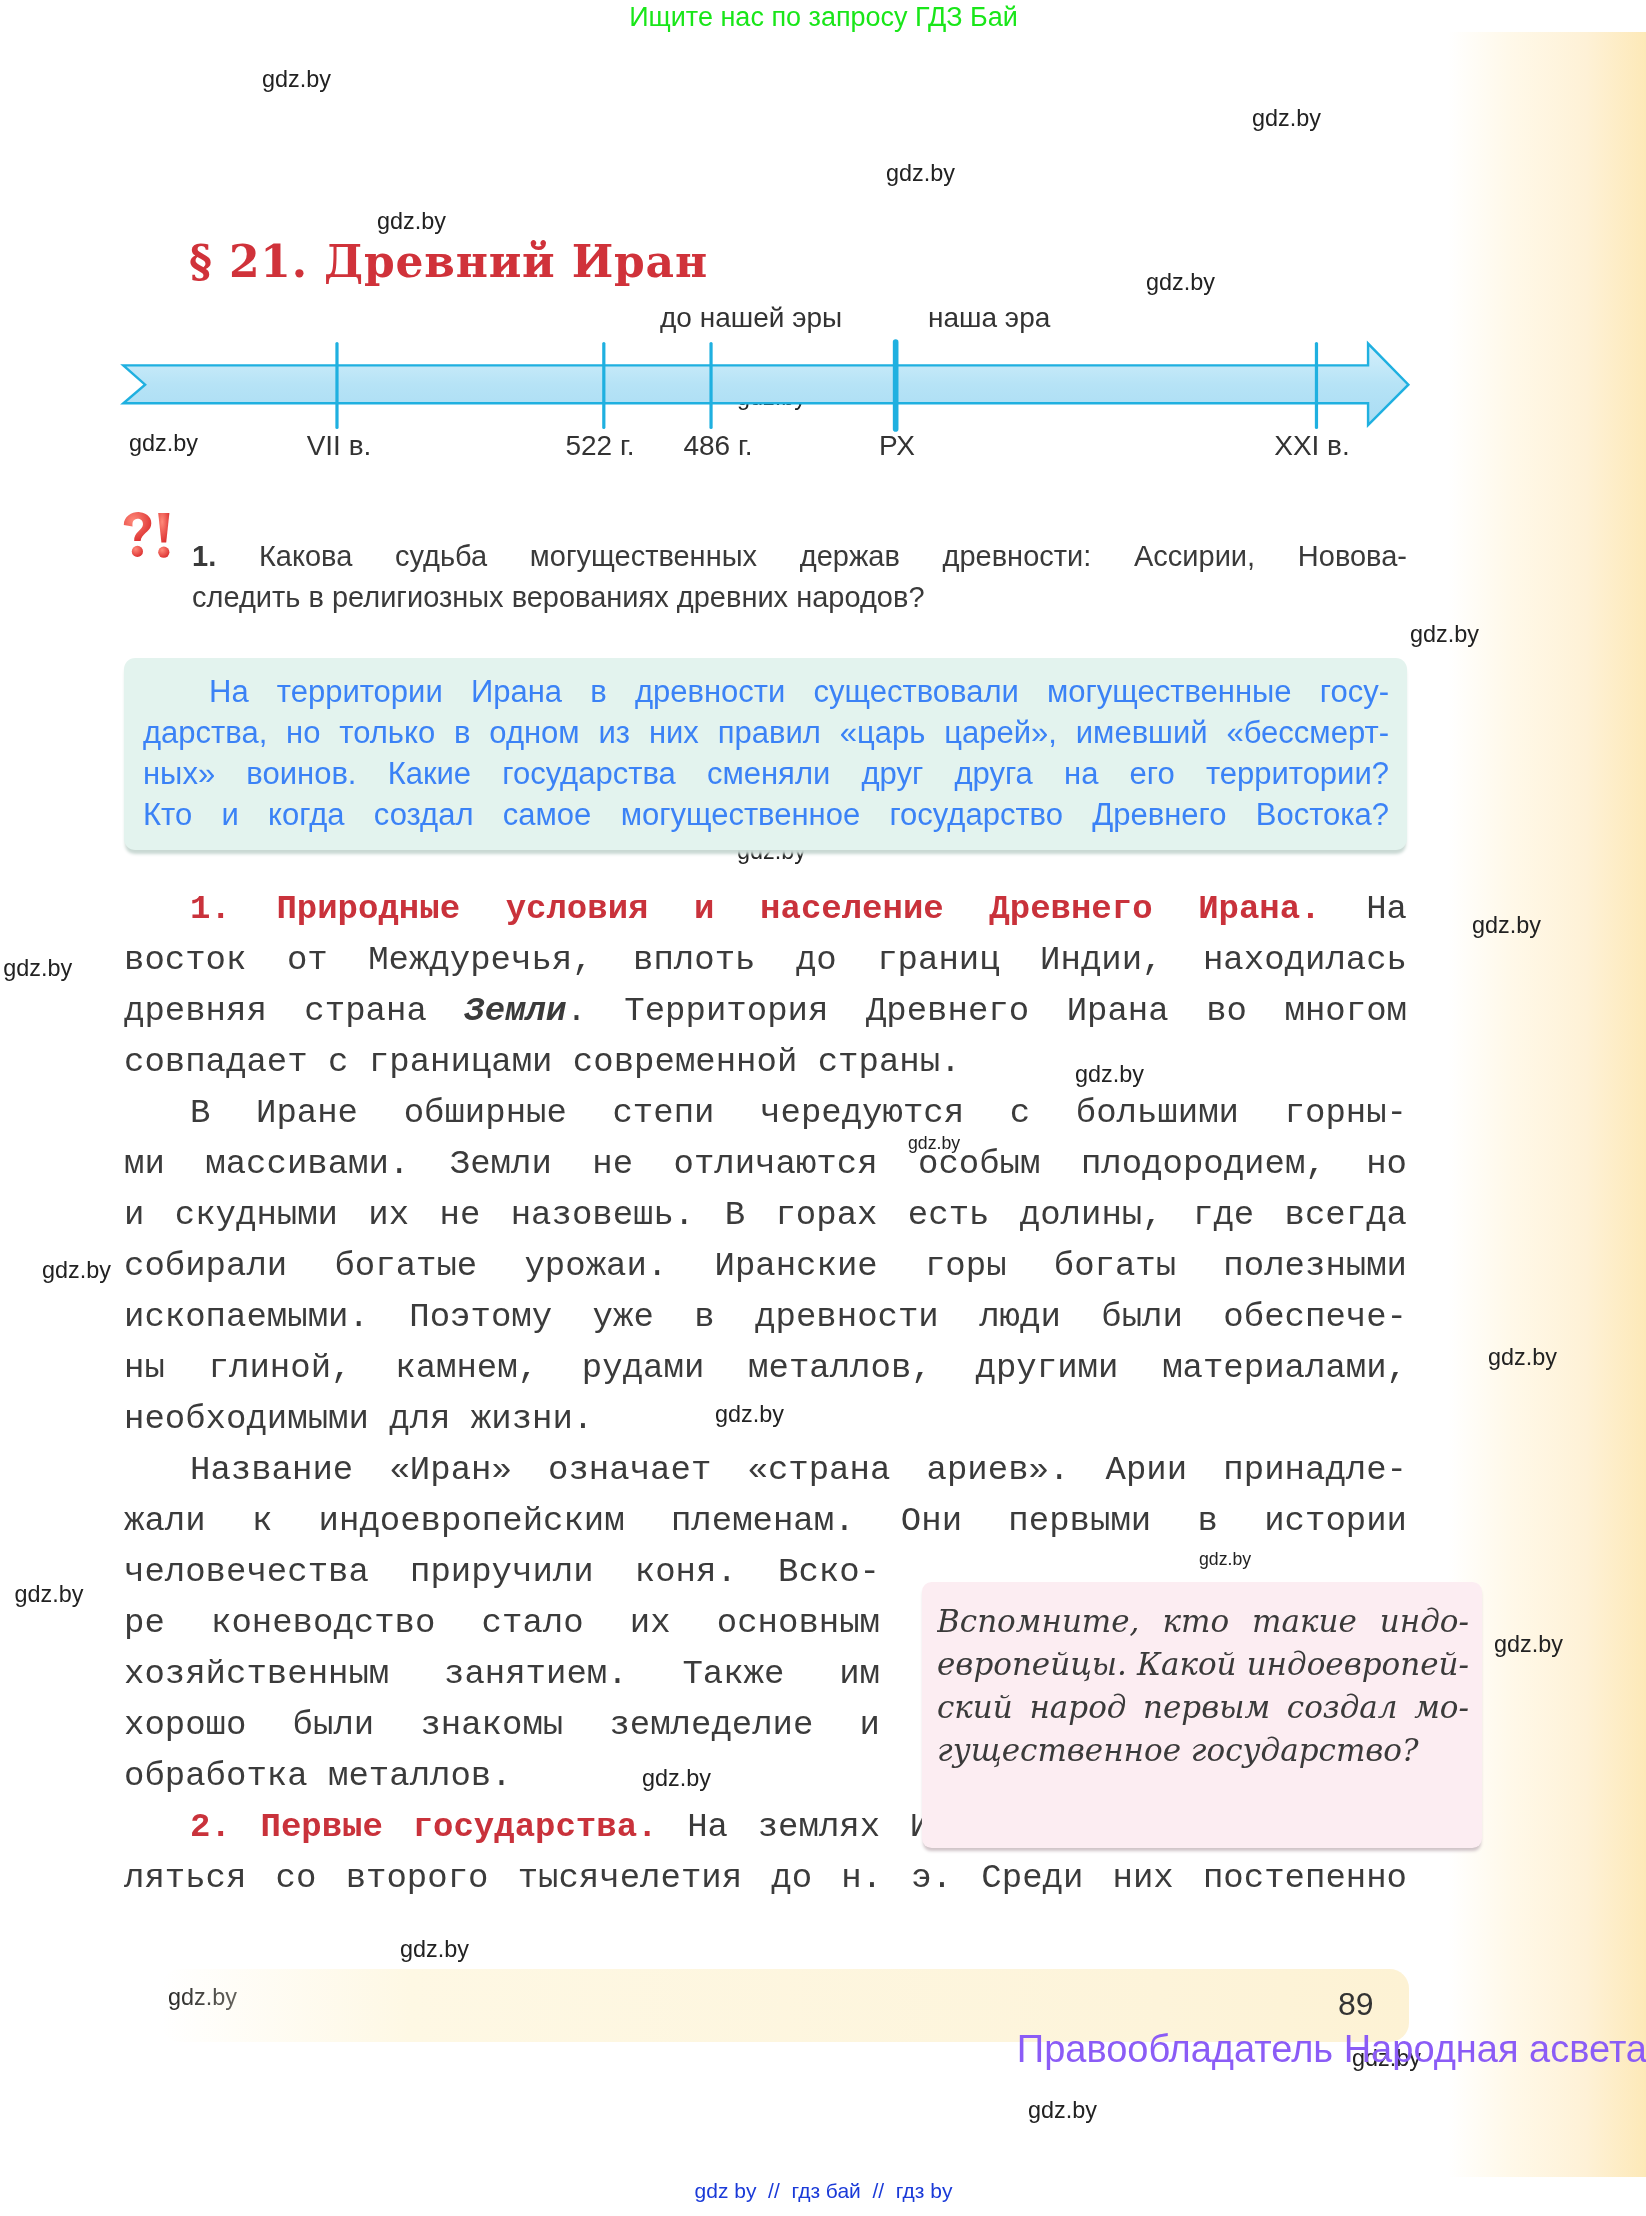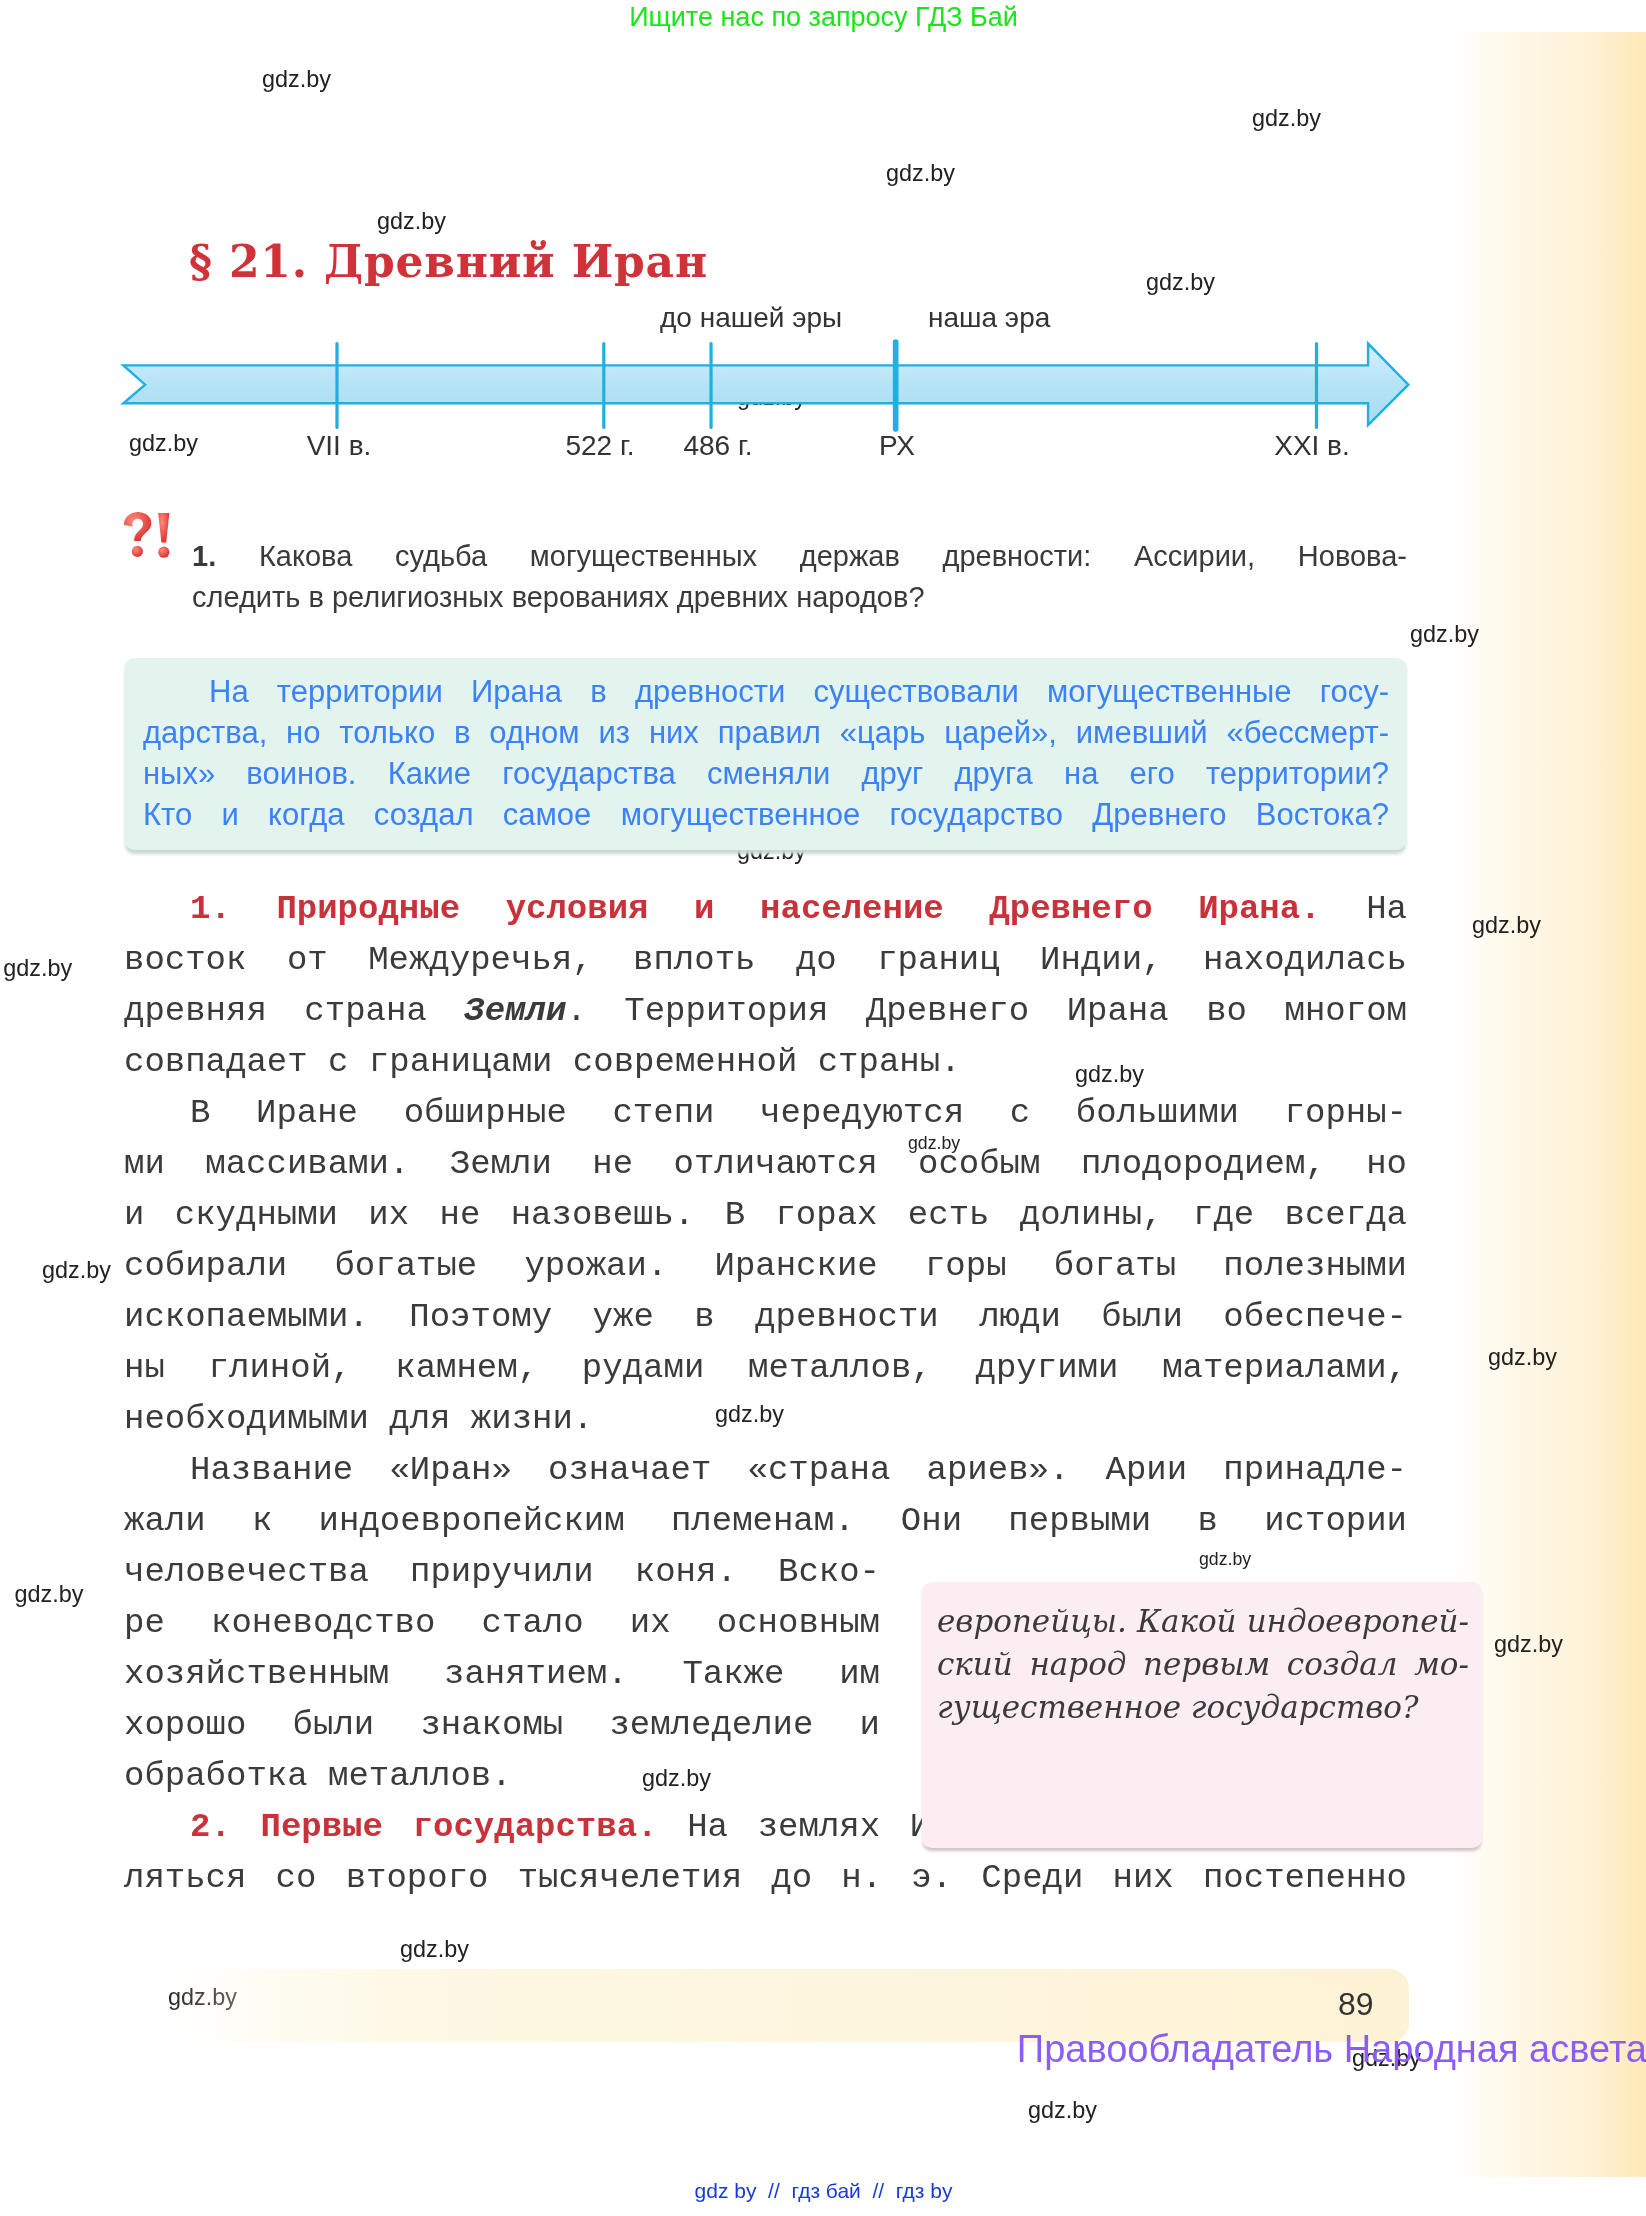--- a/index.html
+++ b/index.html
@@ -151,20 +151,21 @@
   <span class="jline narrow" style="white-space: normal; height: 51px; overflow: hidden;">хозяйственным занятием. Также им</span>
   <span class="jline narrow" style="white-space: normal; height: 51px; overflow: hidden;">хорошо были знакомы земледелие и</span>
   <span class="jline last narrow" style="white-space: normal; height: 51px; overflow: hidden;">обработка металлов.</span>
 
   <span class="jline indent" style="white-space: normal; height: 51px; overflow: hidden;"><span class="red">2. Первые государства.</span><span> На землях Ирана арии стали рассе-</span></span>
   <span class="jline" style="white-space: normal; height: 51px; overflow: hidden;">ляться со второго тысячелетия до н. э. Среди них постепенно</span>
 </div>
 
 <div class="sidebar-box"></div>
 <div class="sidebar-text">
+  <span class="jline" style="white-space: normal; height: 43px; overflow: hidden;">Вспомните, кто такие индо-</span>
   <span class="jline" style="white-space: normal; height: 43px; overflow: hidden;">европейцы. Какой индоевропей-</span>
   <span class="jline" style="white-space: normal; height: 43px; overflow: hidden;">ский народ первым создал мо-</span>
   <span class="jline last" style="white-space: normal; height: 43px; overflow: hidden;">гущественное государство?</span>
 </div>
 
 <div class="page-bar"></div>
 <div class="page-number">89</div>
 <div class="copyright">Правообладатель Народная асвета</div>
 
 <div class="footer-link">

